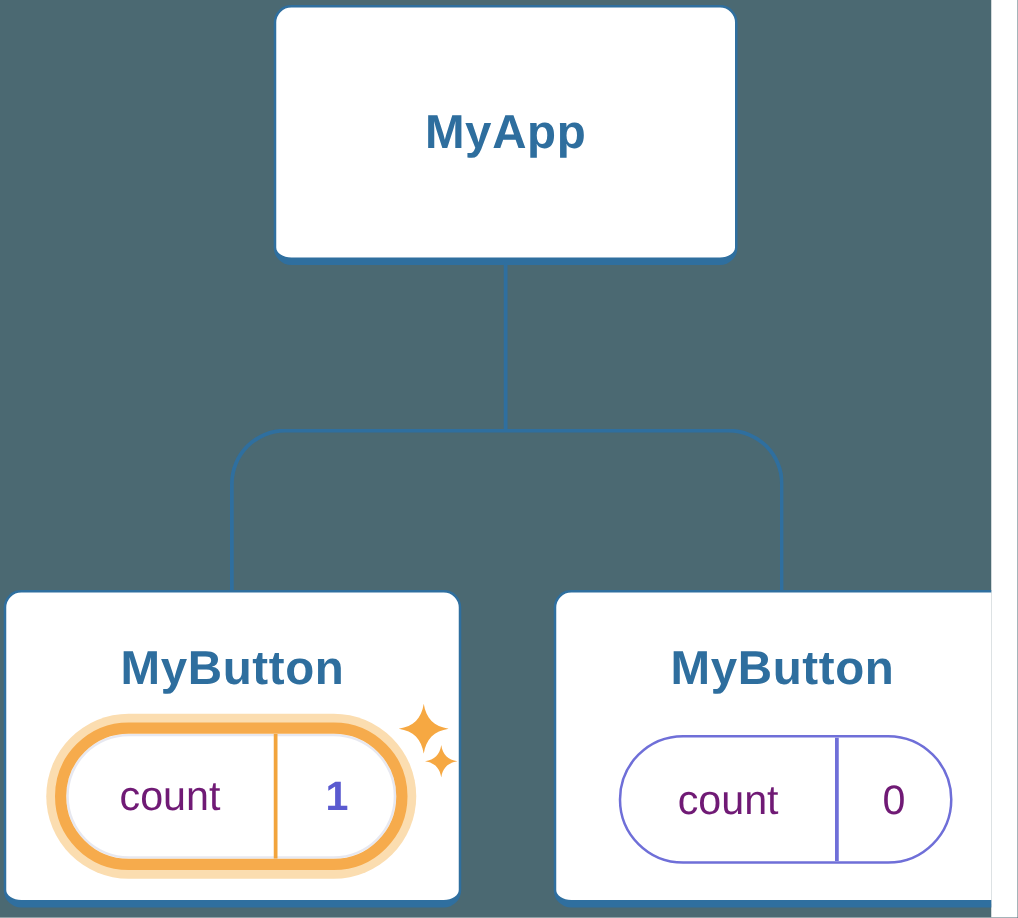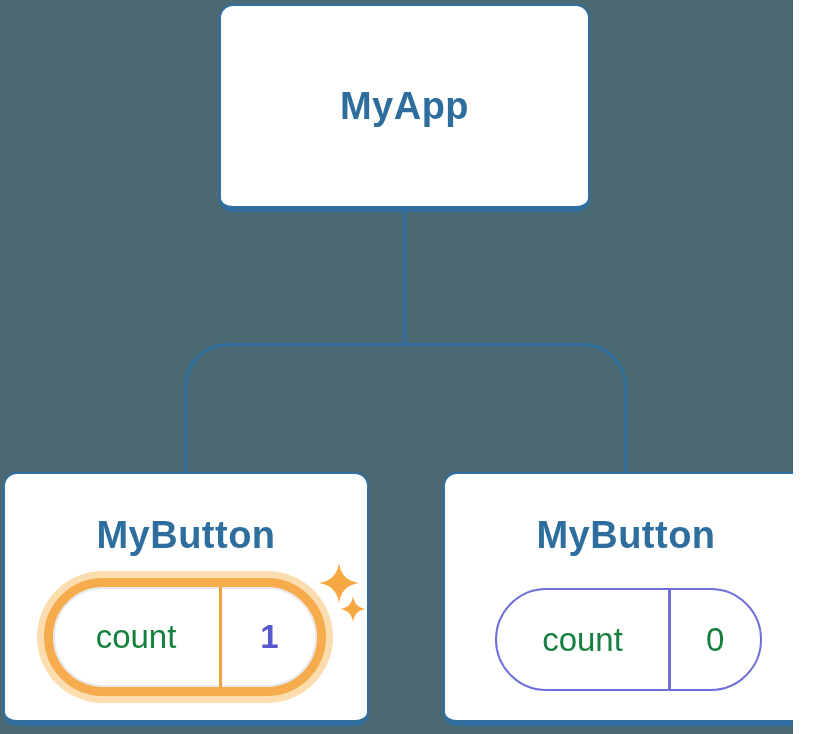--- a/index.html
+++ b/index.html
@@ -88,21 +88,21 @@
     border-radius: 52px;
     background: #ffffff;
     display: flex;
     overflow: hidden;
   }
   .pill-cell {
     display: flex;
     align-items: center;
     justify-content: center;
     font-size: 33px;
-    color: #15803d;
+    color: #701a75;
   }
   .pill-ring .cell-key  { width: 166px; }
   .pill-ring .cell-val  { flex: 1; font-weight: 700; color: #5A5AD0; }
   .pill-plain .cell-key { width: 171px; }
   .pill-plain .cell-val { flex: 1; }
   .pill-divider-orange { width: 3px;   background: #F2A43C; }
   .pill-divider-purple { width: 2.5px; background: #6F6FD8; }
 
   
   .sparkle { position: absolute; }

